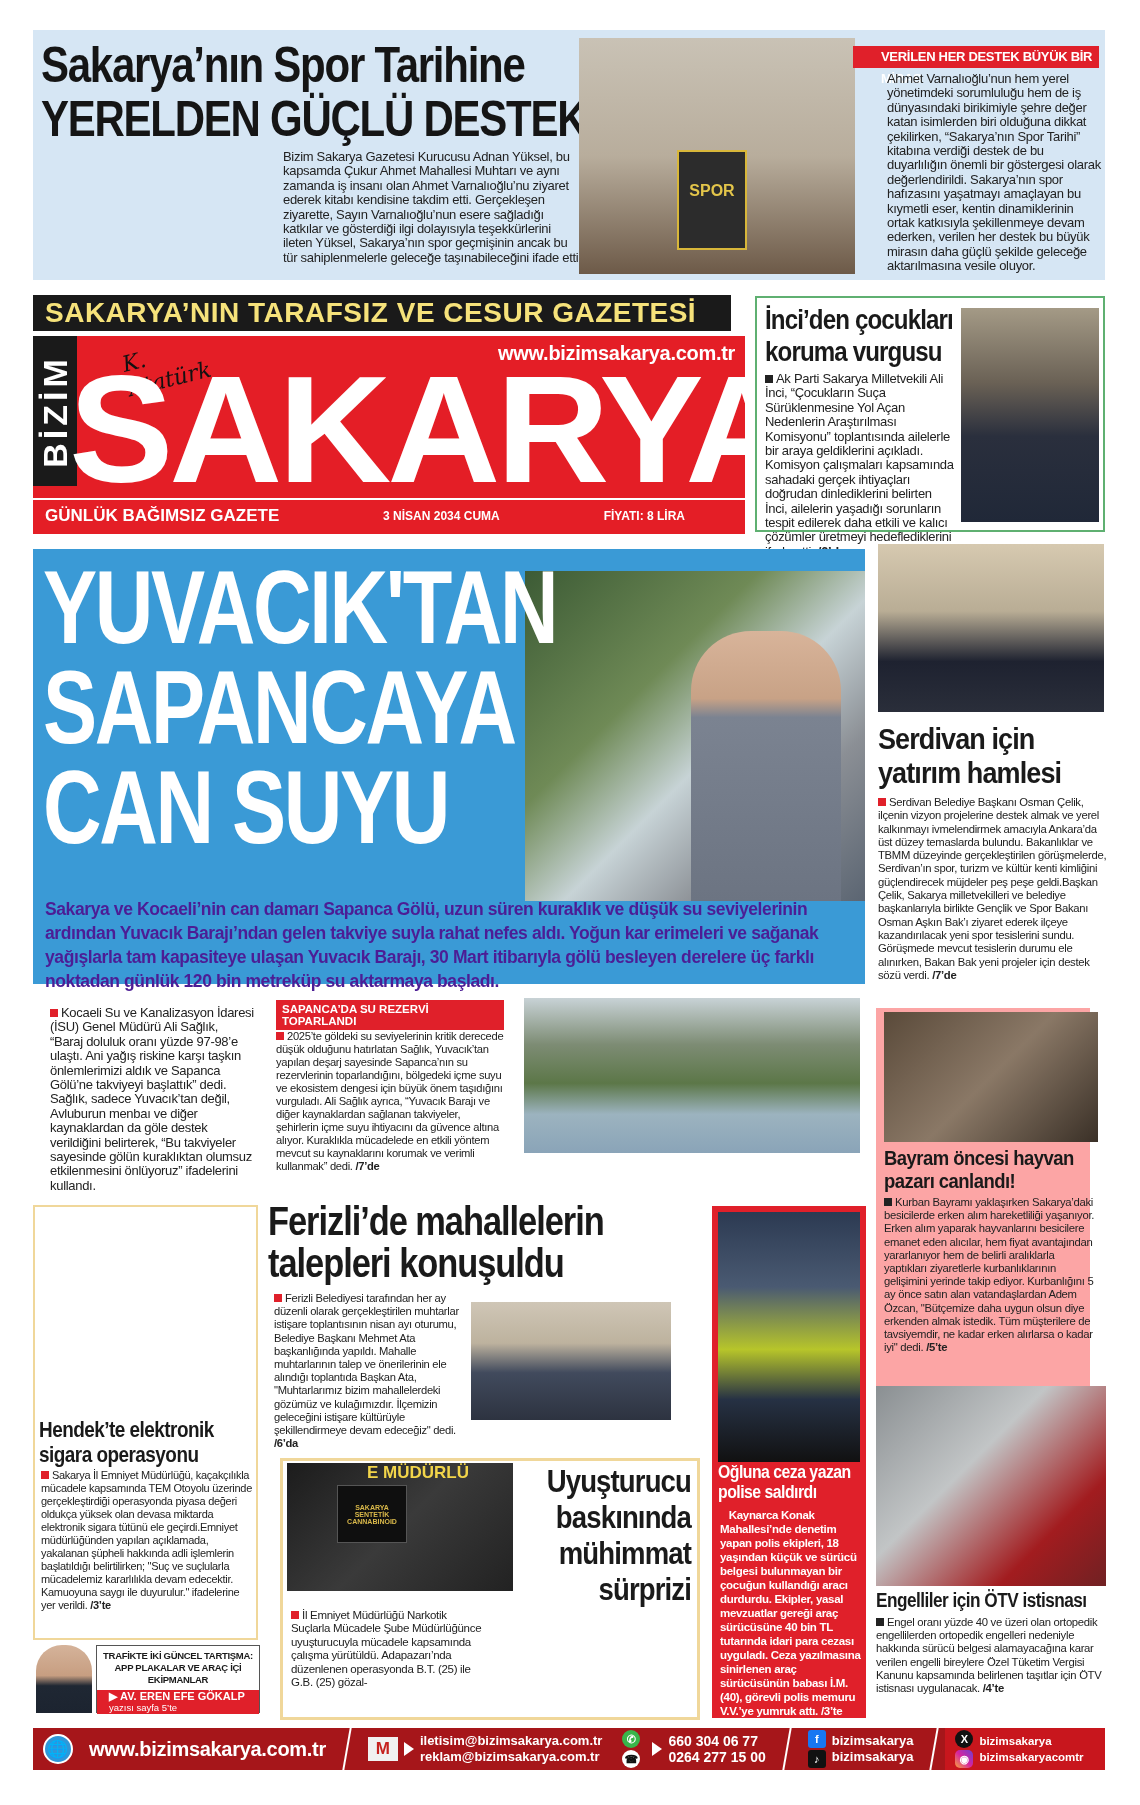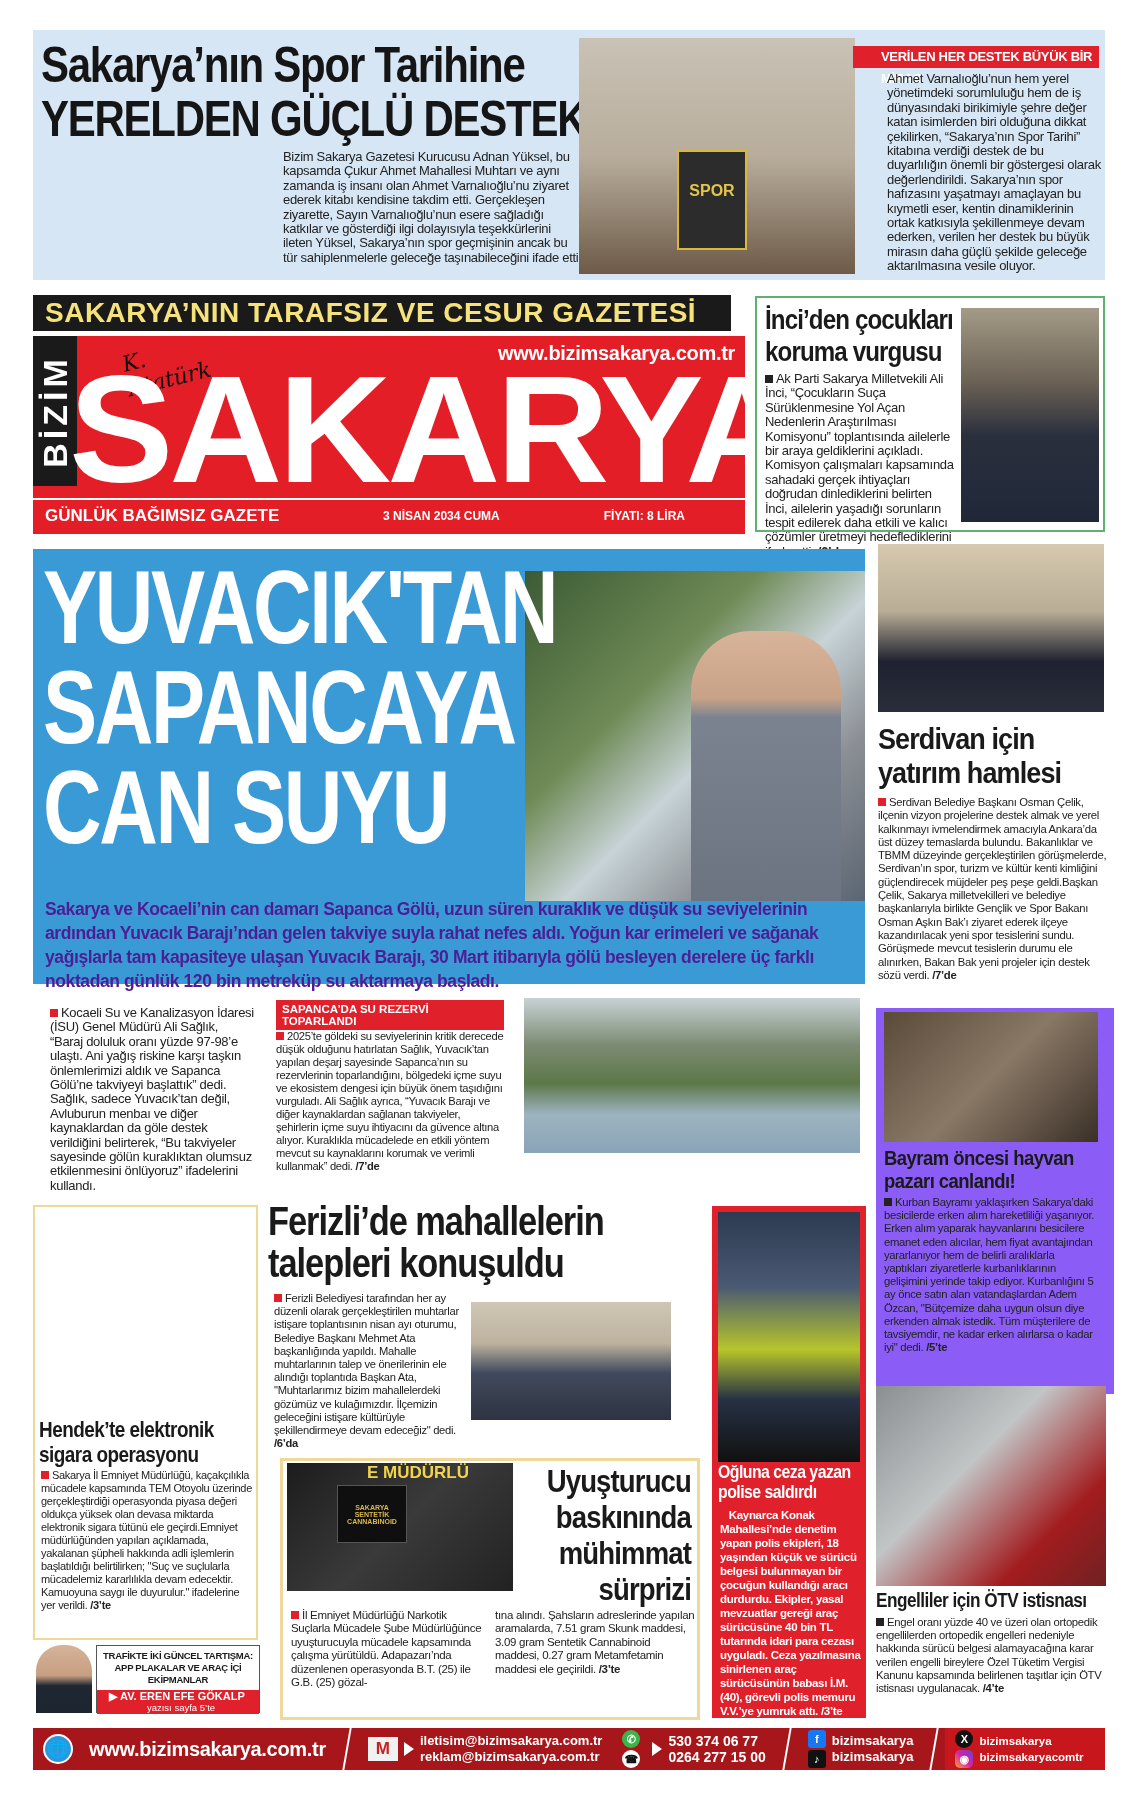--- a/index.html
+++ b/index.html
@@ -40,40 +40,40 @@
 #main .photo3{left:492px;top:22px;width:340px;height:330px;background:linear-gradient(135deg,#3c5b35 0%,#6f8a56 35%,#c7d3d6 55%,#8b8f95 75%,#5b6572 100%)}
 #main .deck{position:absolute;left:12px;top:348px;width:810px;color:#4c1d95;font-weight:700;font-size:17.5px;line-height:24px;letter-spacing:-0.4px}
 #sub1{left:44px;top:998px;width:216px;height:155px;background:#fff}
 #sub2{left:272px;top:998px;width:236px;height:155px;background:#fff}
 #sub2 .tag{background:#e0202a;color:#fff;font-weight:700;font-size:11.5px;padding:3px 6px;}
 #lake{left:524px;top:998px;width:336px;height:155px;background:linear-gradient(180deg,#c8d2d6 0%,#7d8c74 30%,#5c7748 55%,#9cb3bf 75%,#8aa4b8 100%)}
 
 #serd-photo{left:878px;top:544px;width:226px;height:168px;background:linear-gradient(180deg,#d6c9b0 0%,#b9ad95 40%,#1e2230 70%,#2a2e3a 100%)}
 #serd h2{font-size:30px;line-height:34px;font-weight:900;letter-spacing:-1px;transform:scaleX(.9);transform-origin:left top;white-space:nowrap}
 #serd{left:878px;top:722px;width:230px}
-#bayram{left:876px;top:1008px;width:238px;height:386px;background:#8b5cf6}
+#bayram{left:876px;top:1008px;width:214px;height:386px;background:#fca5a5}
 #bayram .photo4{left:8px;top:4px;width:214px;height:130px;background:linear-gradient(135deg,#5a4a3a,#8a7866 50%,#3a3027)}
 #bayram h2{position:absolute;left:8px;top:138px;font-size:21px;line-height:23px;font-weight:900;letter-spacing:-0.6px;transform:scaleX(.88);transform-origin:left top;white-space:nowrap}
 #bayram .txt{position:absolute;left:8px;top:188px;width:216px}
 #engel-photo{left:876px;top:1386px;width:230px;height:200px;background:linear-gradient(135deg,#8a8f92,#c2c5c6 40%,#a21c1f 75%,#702123)}
 #engel{left:876px;top:1588px;width:236px}
 #engel h2{font-size:20px;line-height:24px;font-weight:900;letter-spacing:-0.6px;transform:scaleX(.86);transform-origin:left top;white-space:nowrap}
 
 #hendek{left:33px;top:1205px;width:225px;height:435px;border:2px solid #f0d79a;background:#fff}
 #hendek .photo5{left:6px;top:4px;width:210px;height:200px;background:linear-gradient(180deg,#fafafa 0%,#f0f0f0 20%,#1d2233 20%,#1d2233 50%,#3a3a3a 60%,#222 100%)}
 #hendek .kom{position:absolute;left:54px;top:65px;color:#e0c04a;font-weight:900;font-size:22px;letter-spacing:2px}
 #hendek h2{position:absolute;left:4px;top:210px;font-size:22px;line-height:25px;font-weight:900;letter-spacing:-0.6px;transform:scaleX(.86);transform-origin:left top;white-space:nowrap}
 #hendek .txt{position:absolute;left:6px;top:262px;width:214px}
 #col-author{left:36px;top:1643px;width:222px;height:72px}
 #col-author .pic{position:absolute;left:0;top:2px;width:56px;height:68px;background:linear-gradient(180deg,#d5b39a 0%,#c79e81 45%,#1f2733 60%,#1c2430 100%);border-radius:26px 26px 0 0}
 #col-author .box{position:absolute;left:60px;top:2px;width:164px;height:68px;border:1px solid #555;background:#fff}
 #col-author .ttl{font-size:9.5px;font-weight:700;text-align:center;line-height:12px;padding-top:4px;letter-spacing:-0.3px}
 #col-author .bar{position:absolute;left:0;right:0;top:44px;height:24px;background:#e0202a;color:#fff;padding-left:12px}
 #col-author .bar .n{font-size:11px;font-weight:700;line-height:12px}
-#col-author .bar .s{font-size:9.5px;text-align:center;padding-right:6px;line-height:11px}
+#col-author .bar .s{font-size:9.5px;text-align:left;padding-right:6px;line-height:11px}
 
 #ferizli{left:268px;top:1200px;width:440px}
 #ferizli h2{font-size:40px;line-height:42px;font-weight:900;letter-spacing:-1.2px;transform:scaleX(.86);transform-origin:left top;white-space:nowrap}
 #ferizli .txt{position:absolute;left:6px;top:92px;width:195px}
 #ferizli .photo6{left:203px;top:102px;width:200px;height:118px;background:linear-gradient(180deg,#cfc6b6 0%,#bdb29e 35%,#414a5d 60%,#2d3340 100%)}
 #uyus{left:280px;top:1458px;width:420px;height:262px;border:3px solid #f0d79a;background:#fff}
 #uyus .photo7{left:4px;top:2px;width:226px;height:128px;background:linear-gradient(135deg,#1c1c1c,#3a3a3a 50%,#222)}
 #uyus .photo7 .badge{position:absolute;left:50px;top:22px;width:70px;height:58px;background:#0f0f0f;border:1px solid #555;color:#d9b84a;font-size:7px;font-weight:700;text-align:center;padding-top:18px}
 #uyus .photo7 .mud{position:absolute;left:80px;top:0;color:#f2d54a;font-weight:900;font-size:17px}
 #uyus h2{position:absolute;right:6px;top:2px;font-size:32px;line-height:36px;font-weight:900;text-align:right;letter-spacing:-1px;width:180px;transform:scaleX(.86);transform-origin:right top}
@@ -187,21 +187,20 @@
   <div class="photo photo6"></div>
 </article>
 
 <article id="uyus" class="abs">
   <div class="photo photo7">
     <div class="mud">E MÜDÜRLÜ</div>
     <div class="badge">SAKARYA SENTETİK CANNABINOID</div>
   </div>
   <h2>Uyuşturucu baskınında mühimmat sürprizi</h2>
   <p class="txt1 body-txt" style="font-size:11.5px;line-height:13.4px"><span class="sq"></span><span>İl Emniyet Müdürlüğü Narkotik Suçlarla Mücadele Şube Müdürlüğünce uyuşturucuyla mücadele kapsamında çalışma yürütüldü. Adapazarı’nda düzenlenen operasyonda B.T. (25) ile G.B. (25) gözal-</span></p>
-  <p class="txt2 body-txt" style="font-size:11.5px;line-height:13.4px"><span>tına alındı. Şahsların adreslerinde yapılan aramalarda, 7.51 gram Skunk maddesi, 3.09 gram Sentetik Cannabinoid maddesi, 0.27 gram Metamfetamin maddesi ele geçirildi.</span> <span class="ref">/3’te</span></p>
 </article>
 
 <article id="ogul" class="abs">
   <div class="photo photo8"></div>
   <h2><span>Oğluna ceza yazan</span><br><span>polise saldırdı</span></h2>
   <p class="txt">&nbsp;&nbsp;&nbsp;<span>Kaynarca Konak Mahallesi’nde denetim yapan polis ekipleri, 18 yaşından küçük ve sürücü belgesi bulunmayan bir çocuğun kullandığı aracı durdurdu. Ekipler, yasal mevzuatlar gereği araç sürücüsüne 40 bin TL tutarında idari para cezası uyguladı. Ceza yazılmasına sinirlenen araç sürücüsünün babası İ.M. (40), görevli polis memuru V.V.’ye yumruk attı.</span> <span>/3’te</span></p>
 </article>
 
 <footer id="footer" class="abs">
   <div class="seg">
@@ -217,21 +216,21 @@
       <a>reklam@bizimsakarya.com.tr</a>
     </div>
   </div>
   <div class="seg">
     <div class="icons">
       <div class="ic" style="background:#39b54a">✆</div>
       <div class="ic" style="background:#fff;color:#111">☎</div>
     </div>
     <div class="arr"></div>
     <div class="two big">
-      <a>530 374 06 77</a>
+      <a>660 304 06 77</a>
       <a>0264 277 15 00</a>
     </div>
   </div>
   <div class="div"></div>
   <div class="seg">
     <div class="icons">
       <div class="ic" style="background:#1877f2;border-radius:3px">f</div>
       <div class="ic" style="background:#111;border-radius:3px">♪</div>
     </div>
     <div class="two">

